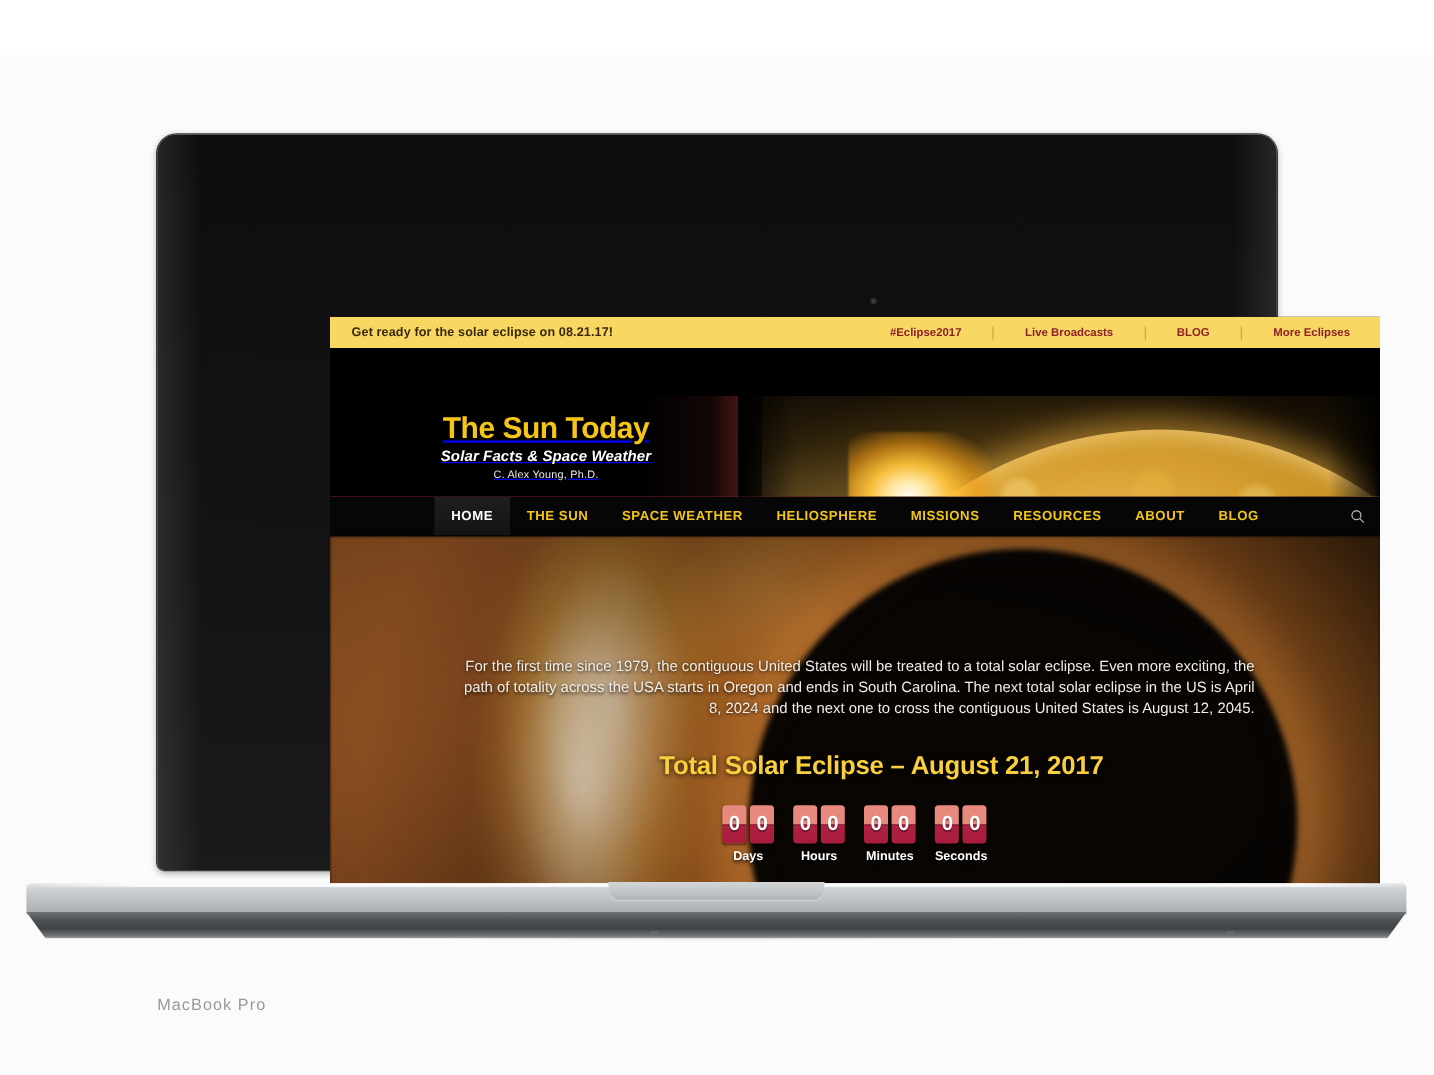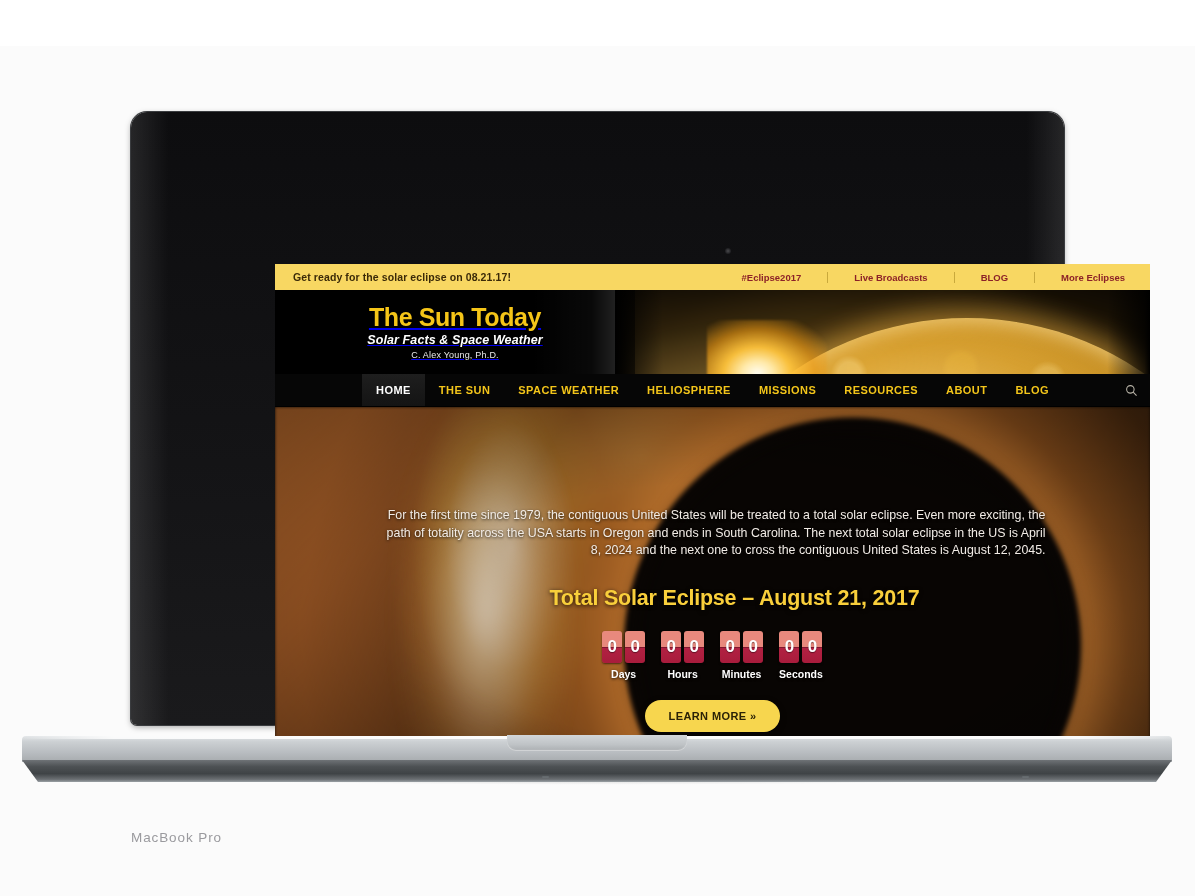--- a/index.html
+++ b/index.html
@@ -60,21 +60,21 @@
   }
   .alert-msg { color:#3b2a08; font-size:10.5px; font-weight:600; letter-spacing:.1px; }
   .alert-links { display:flex; align-items:flex-start; gap:17px; }
   .alert-links a {
     color:#8c2128; font-size:9.5px; text-decoration:none; padding:0 9px;
     font-weight:600; white-space:nowrap;
   }
   .alert-links .sep { width:1px; height:11px; background:#c9a93c; }
 
   
-  .masthead { position:relative; height:84px; background:#737373; overflow:hidden; }
+  .masthead { position:relative; height:84px; background:#ef4444; overflow:hidden;margin-top:40px; }
   .sunimg {
     position:absolute; left:340px; top:0; width:535px; height:84px; overflow:hidden;
     background:#060402;
   }
   .sunimg .disc {
     position:absolute; left:42px; top:28px; width:620px; height:620px;
     border-radius:50%;
     background:
       radial-gradient(circle at 46% 26%, rgba(255,226,150,.85) 0%, rgba(232,172,48,.85) 24%,
         rgba(196,134,22,.88) 52%, rgba(150,96,10,.9) 78%, rgba(96,58,4,.92) 100%);

